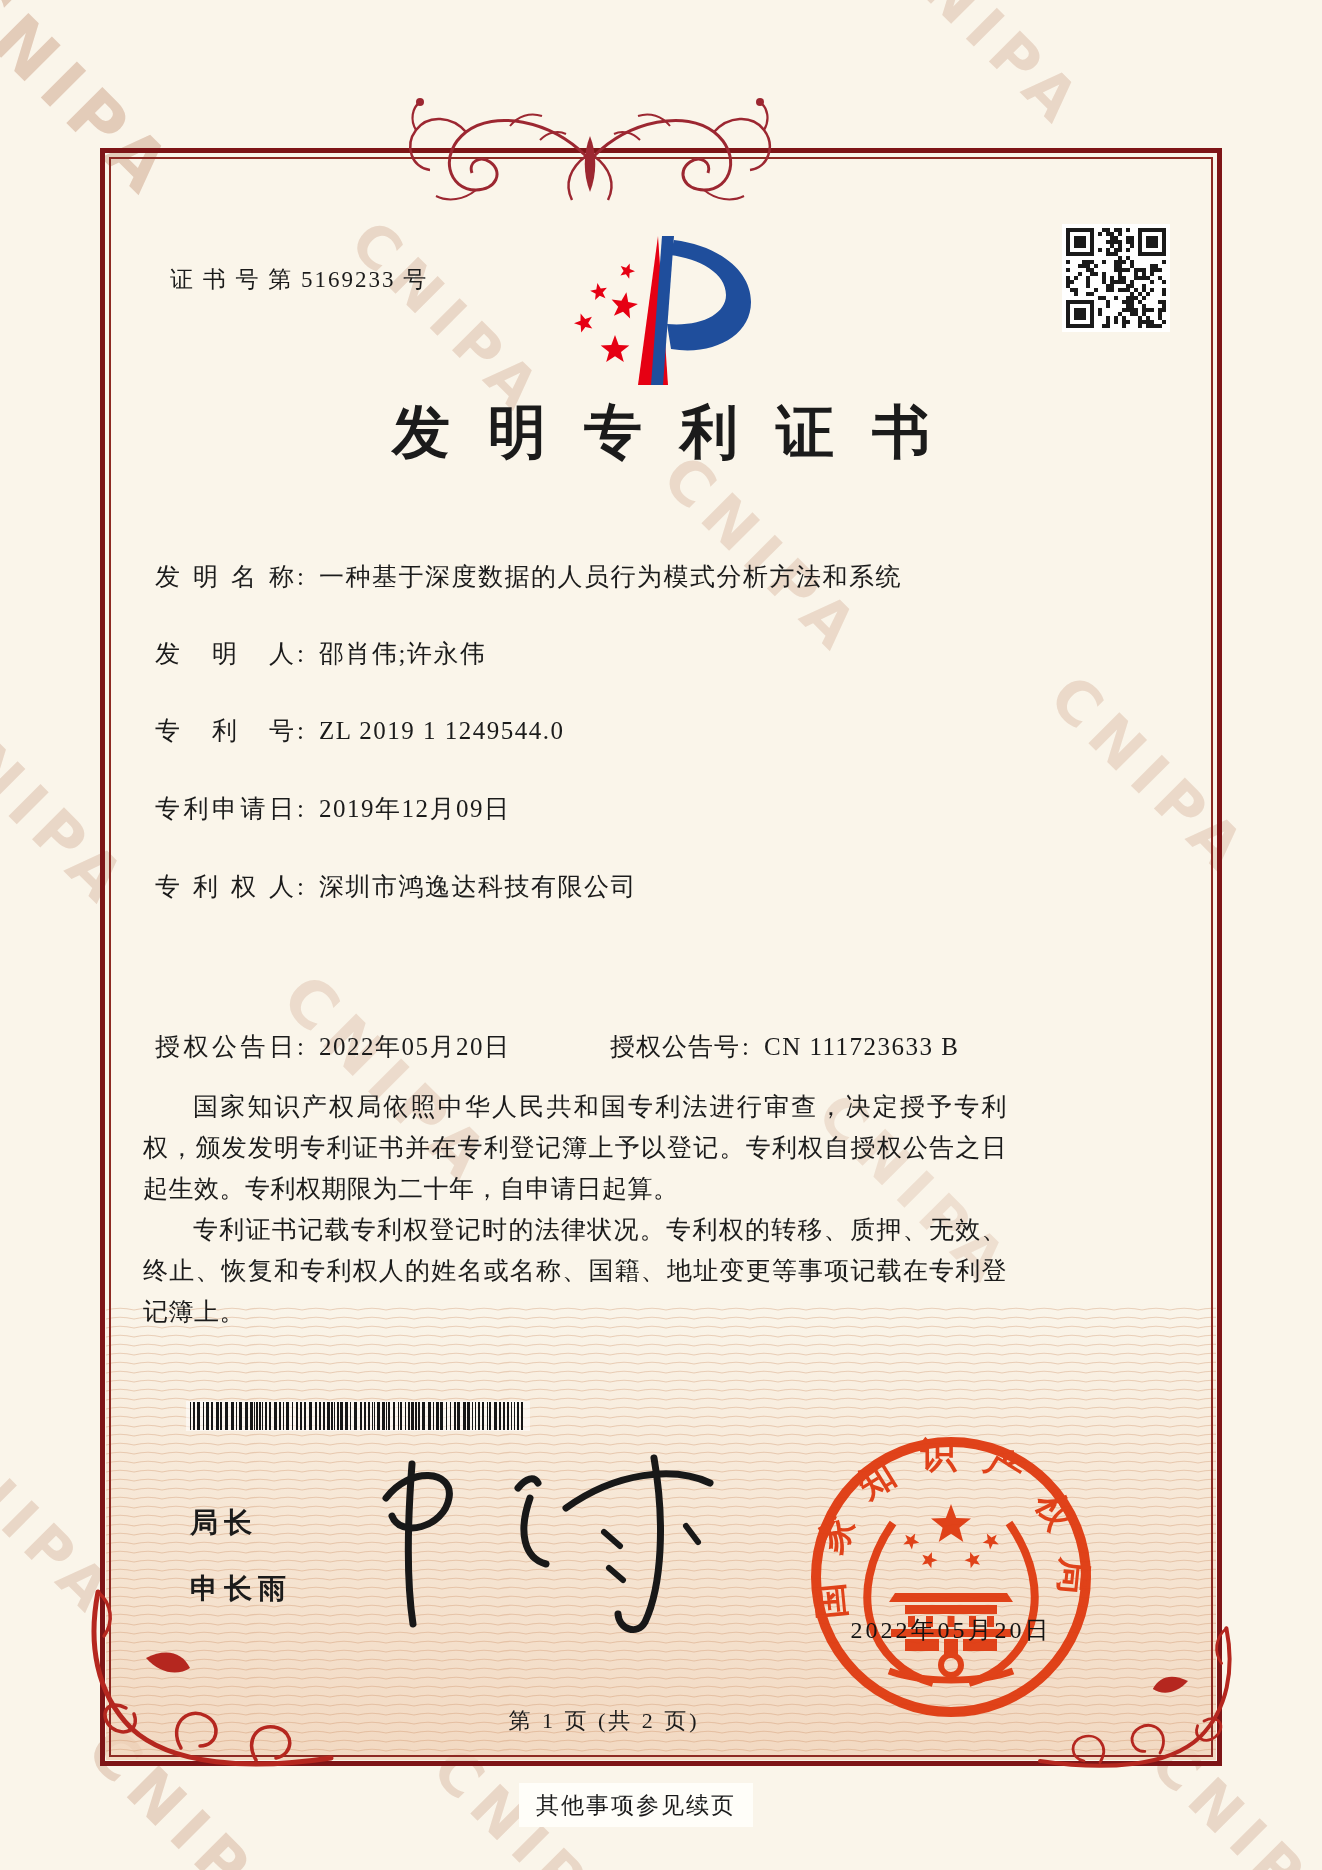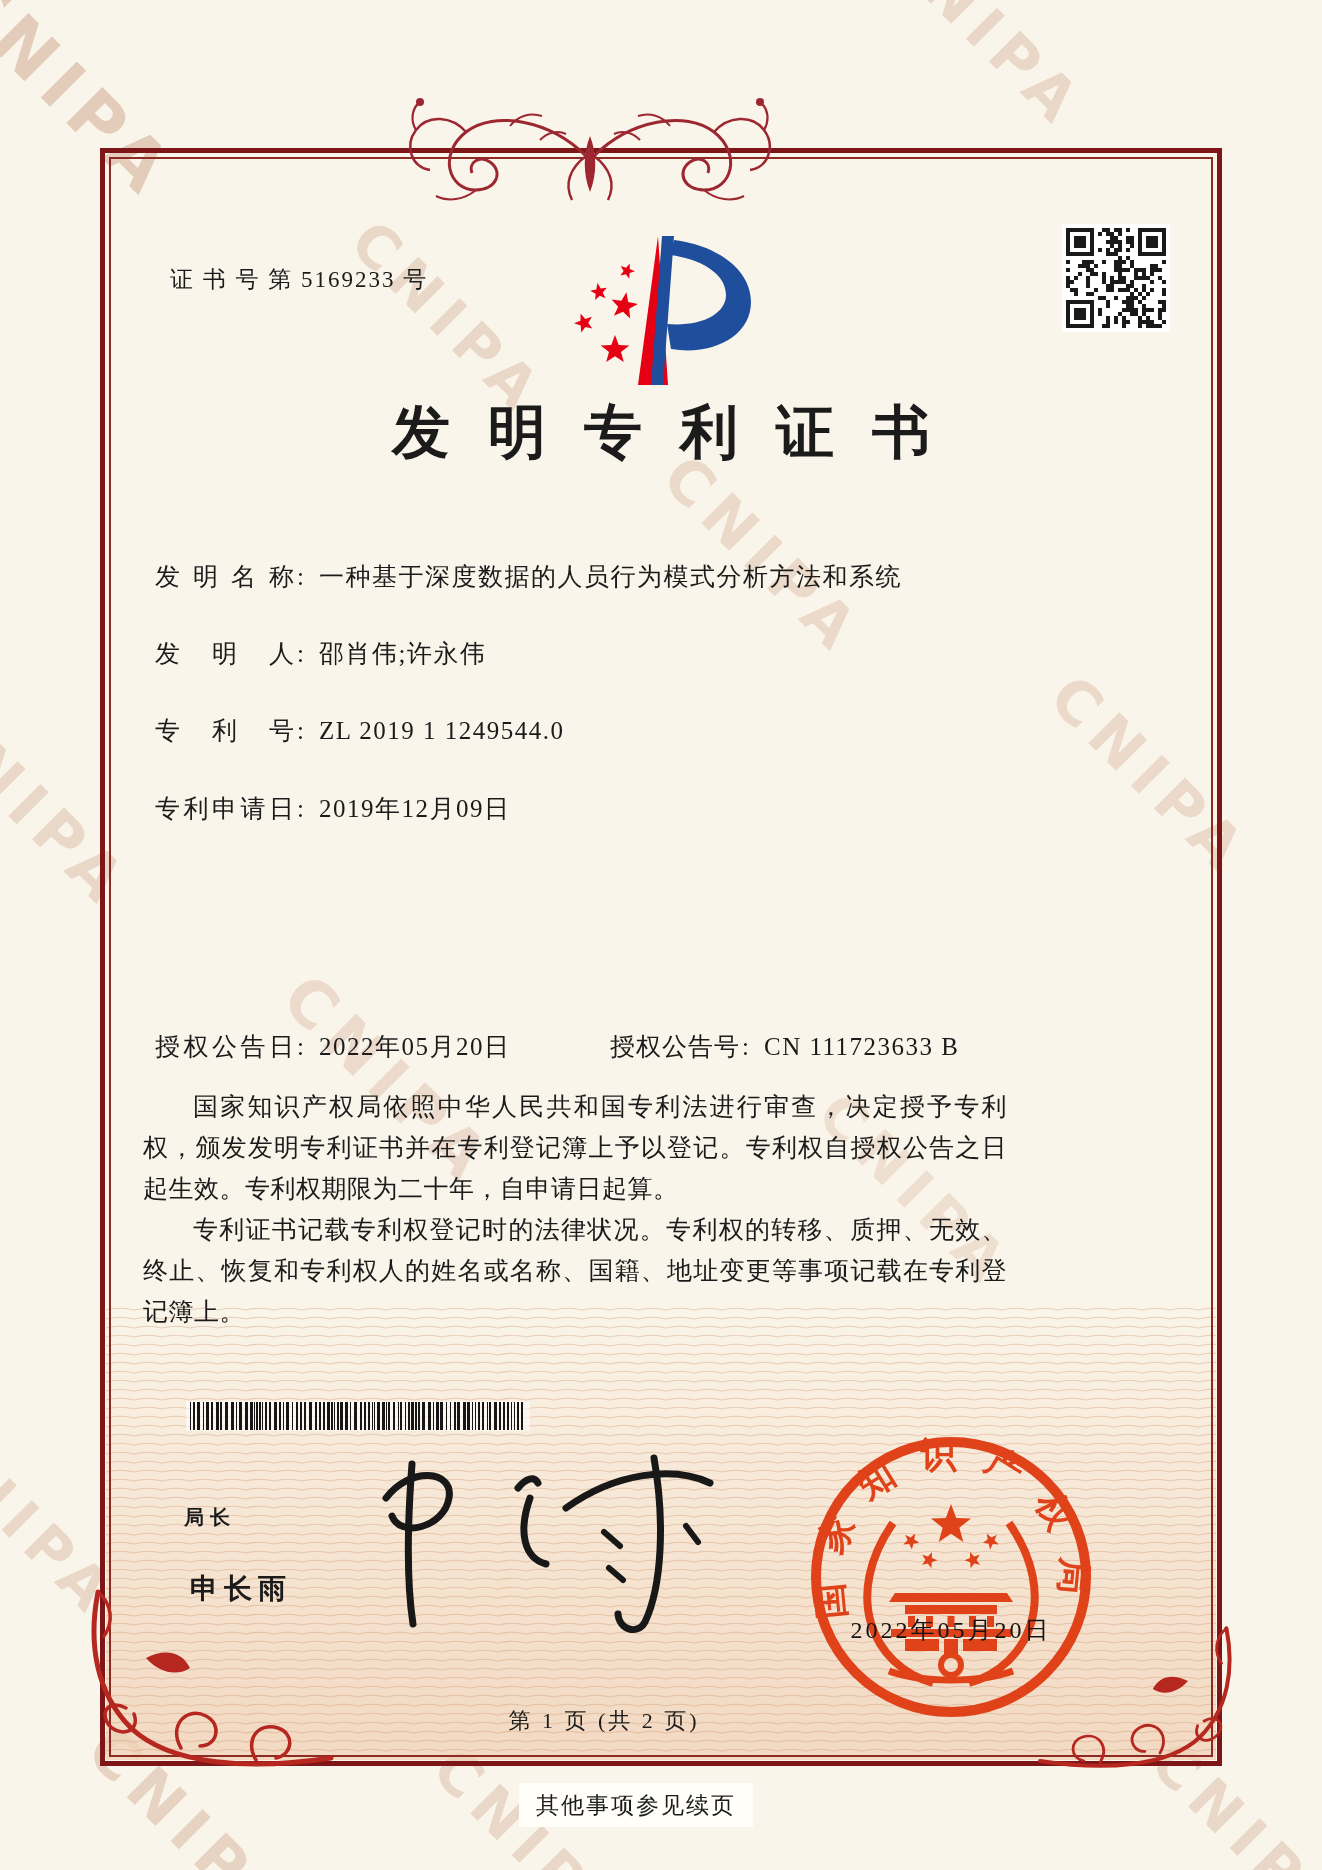--- a/index.html
+++ b/index.html
@@ -39,21 +39,21 @@
   .grant-no{position:absolute;left:610px;top:1030px;font-size:25px;letter-spacing:1px;white-space:nowrap;z-index:3;}
   .grant-no .glabel{display:inline-block;}
 
   .paras{position:absolute;left:143px;top:1086px;width:864px;font-size:25px;line-height:41px;
       text-align:justify;letter-spacing:.5px;z-index:3;}
   .paras p{margin:0;text-indent:2em;}
 
   .barcode{position:absolute;left:186px;top:1401px;width:340px;height:28px;z-index:4;
       background:rgba(255,255,255,.55);padding:1px 2px;}
 
-  .signer-title{position:absolute;left:184px;top:1504px;font-size:20px;letter-spacing:6px;
+  .signer-title{position:absolute;left:190px;top:1504px;font-size:28px;letter-spacing:6px;
       font-family:Liberation Sans, sans-serif;font-weight:600;z-index:4;}
   .signer-name{position:absolute;left:190px;top:1570px;font-size:28px;letter-spacing:6px;
       font-family:"Liberation Sans","DejaVu Sans",sans-serif;font-weight:600;z-index:4;text-align:right;}
   .signature{position:absolute;left:368px;top:1436px;width:360px;height:215px;z-index:4;}
 
   .seal{position:absolute;left:806px;top:1432px;width:290px;height:290px;z-index:5;opacity:.95;}
   .seal-date{position:absolute;left:818px;top:1614px;width:266px;text-align:center;
       font-size:24px;letter-spacing:3px;color:#131313;z-index:6;}
 
   .page-info{position:absolute;left:100px;top:1706px;width:1008px;text-align:center;
@@ -395,20 +395,23 @@
   </div>
   <div class="field-row" style="top:637px">
     <span class="flabel">发明人</span><span class="fcolon">:</span><span class="fvalue">邵肖伟;许永伟</span>
   </div>
   <div class="field-row" style="top:714px">
     <span class="flabel">专利号</span><span class="fcolon">:</span><span class="fvalue">ZL 2019 1 1249544.0</span>
   </div>
   <div class="field-row" style="top:792px">
     <span class="flabel">专利申请日</span><span class="fcolon">:</span><span class="fvalue">2019年12月09日</span>
   </div>
+  <div class="field-row" style="top:870px">
+    <span class="flabel">专利权人</span><span class="fcolon">:</span><span class="fvalue">深圳市鸿逸达科技有限公司</span>
+  </div>
   <div class="field-row" style="top:1030px">
     <span class="flabel">授权公告日</span><span class="fcolon">:</span><span class="fvalue">2022年05月20日</span>
   </div>
   <div class="grant-no">
     <span class="glabel">授权公告号</span><span class="fcolon">:</span><span class="fvalue">CN 111723633 B</span>
   </div>
 
   <div class="paras">
     <p>国家知识产权局依照中华人民共和国专利法进行审查，决定授予专利权，颁发发明专利证书并在专利登记簿上予以登记。专利权自授权公告之日起生效。专利权期限为二十年，自申请日起算。</p>
     <p>专利证书记载专利权登记时的法律状况。专利权的转移、质押、无效、终止、恢复和专利权人的姓名或名称、国籍、地址变更等事项记载在专利登记簿上。</p>

